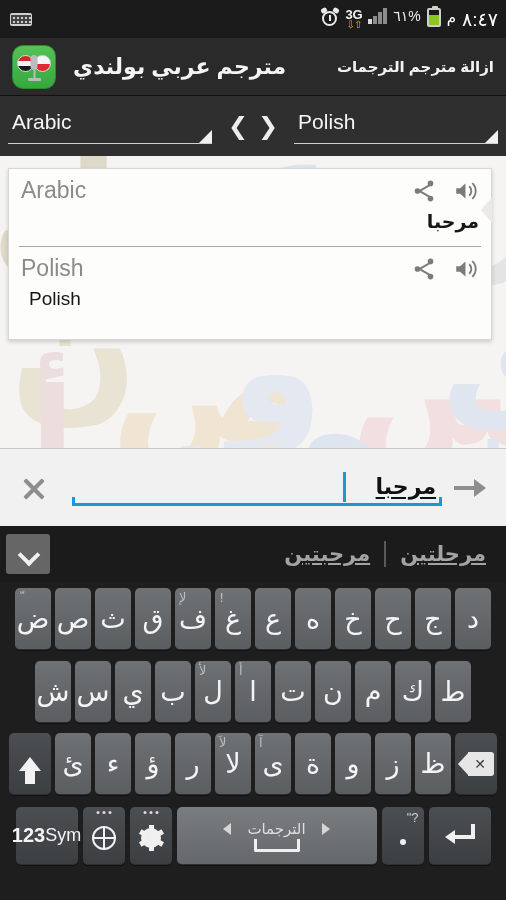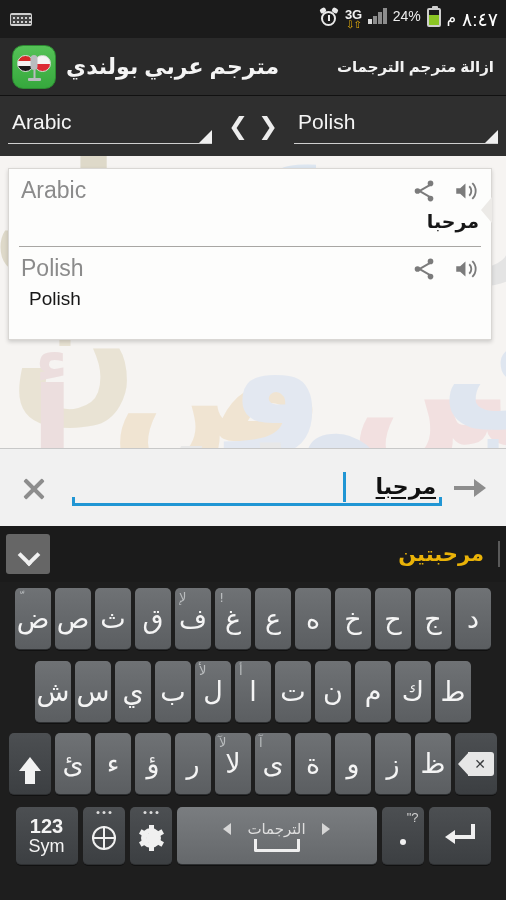--- a/index.html
+++ b/index.html
@@ -75,21 +75,21 @@
     border: 1px solid #d9d9d9; overflow: hidden; }
   .flagdot.eg { left: 4px; background: linear-gradient(#d32a28 0 33%, #f2f2f2 33% 66%, #1a1a1a 66%); }
   .flagdot.pl { right: 4px; background: linear-gradient(#f4f4f4 0 50%, #dc2b35 50%); }
   .mic { position: absolute; left: 50%; top: 9px; transform: translateX(-50%);
     width: 7px; height: 15px; background: #b9bcbf; border-radius: 4px; }
   .mic::after { content: ""; position: absolute; left: 50%; top: 15px; transform: translateX(-50%);
     width: 2px; height: 9px; background: #b9bcbf; }
   .mic::before { content: ""; position: absolute; left: 50%; top: 23px; transform: translateX(-50%);
     width: 13px; height: 3px; background: #b9bcbf; border-radius: 1px; }
   .app-title {
-    color: #f4f4f4; font-size: 22px; font-weight: bold; margin-left: 10px;
+    color: #f4f4f4; font-size: 22px; font-weight: bold; margin-left: 17px;
     direction: rtl; white-space: nowrap;
   }
   .clear-all {
     margin-left: auto; color: #f2f2f2; font-size: 15px; font-weight: bold;
     direction: rtl; white-space: nowrap;
   }
 
   
   .langbar {
     position: absolute; top: 96px; left: 0; width: 506px; height: 60px;
@@ -169,22 +169,22 @@
     background: #8d8d8d; }
   .go-btn .headl { position: absolute; right: 6px; top: 13px; width: 0; height: 0;
     border-top: 9px solid transparent; border-bottom: 9px solid transparent;
     border-left: 12px solid #8d8d8d; }
 
   
   .keyboard { position: absolute; top: 526px; left: 0; width: 506px; height: 374px;
     background: #1e1e1e; }
   .sugg { height: 56px; display: flex; align-items: center; background: #1b1b1b;
     direction: rtl; padding: 0 6px 0 4px; }
-  .sugg .item { color: #eab308; font-size: 21px; font-weight: bold; padding: 0 14px;
-    white-space: nowrap; }
+  .sugg .item { color: #a3a3a3; font-size: 21px; font-weight: bold; padding: 0 14px;
+    white-space: nowrap; text-decoration: underline; }
   .sugg .sep { width: 1px; height: 26px; background: #5a5a5a; }
   .sugg .spacer { flex: 1 1 auto; }
   .sugg .expand {
     width: 44px; height: 40px; background: #666666; border-radius: 3px;
     display: flex; align-items: center; justify-content: center; margin-right: 0; margin-left: 2px;
   }
   .chev-d { width: 18px; height: 18px; position: relative; }
   .chev-d::before {
     content: ""; position: absolute; left: 2px; top: 2px; width: 12px; height: 12px;
     border-right: 4px solid #f0f0f0; border-bottom: 4px solid #f0f0f0;
@@ -206,21 +206,21 @@
   .key .alt { position: absolute; top: 2px; left: 4px; font-size: 13px; color: #b9bcbe;
     font-family: "DejaVu Sans", sans-serif; }
   .key.dark { background: linear-gradient(#4c4f52, #3c3f42); }
   .key.space { background: linear-gradient(#7a7d80, #65686b); }
   .r1 .key { width: 36px; height: 62px; }
   .r2 .key { width: 36px; height: 62px; }
   .r3 .key { width: 36px; height: 62px; }
   .r3 .key.wide { width: 42px; }
   .r4 { gap: 5px; }
   .r4 .key { height: 58px; }
-  .k-sym { width: 62px; flex-direction: column; }
+  .k-sym { width: 62px; flex-direction: row; }
   .k-sym .l1 { font-size: 20px; font-weight: bold; line-height: 1.05; }
   .k-sym .l2 { font-size: 18px; line-height: 1.05; }
   .k-globe, .k-gear { width: 42px; }
   .k-space { flex: 1 1 auto; max-width: 200px; flex-direction: column; gap: 1px; }
   .k-space .top { display: flex; align-items: center; justify-content: center; gap: 16px; }
   .k-space .lang { font-size: 15px; color: #dedede; direction: rtl; }
   .k-period { width: 42px; }
   .k-enter { width: 62px; }
   .tri-l { width: 0; height: 0; border-top: 6px solid transparent;
     border-bottom: 6px solid transparent; border-right: 8px solid #d6d6d6; }
@@ -283,21 +283,21 @@
       <span class="net3g">
         <span class="g">3G</span>
         <span class="ar">⇩⇧</span>
       </span>
       <span class="signal">
           <i></i>
           <i></i>
           <i></i>
           <i></i>
         </span>
-      <span class="batt-pct">24%</span>
+      <span class="batt-pct">٦١%</span>
       <span class="battery">
           <i></i>
         </span>
       <span class="ampm">م</span>
       <span class="clock">٨:٤٧</span>
     </div>
   </div>
 
   <div class="actionbar">
     <div class="appicon">
@@ -404,20 +404,21 @@
     </div>
     <div class="go-btn">
       <span class="shaft"></span>
         <span class="headl"></span>
     </div>
   </div>
 
   <div class="keyboard">
 
     <div class="sugg">
+      <span class="item">مرحلتين</span>
       <span class="sep"></span>
       <span class="sep"></span>
       <span class="item">مرحبتين</span>
       <span class="spacer"></span>
       <span class="expand">
         <span class="chev-d"></span>
       </span>
     </div>
 
     <div class="krow r1">

